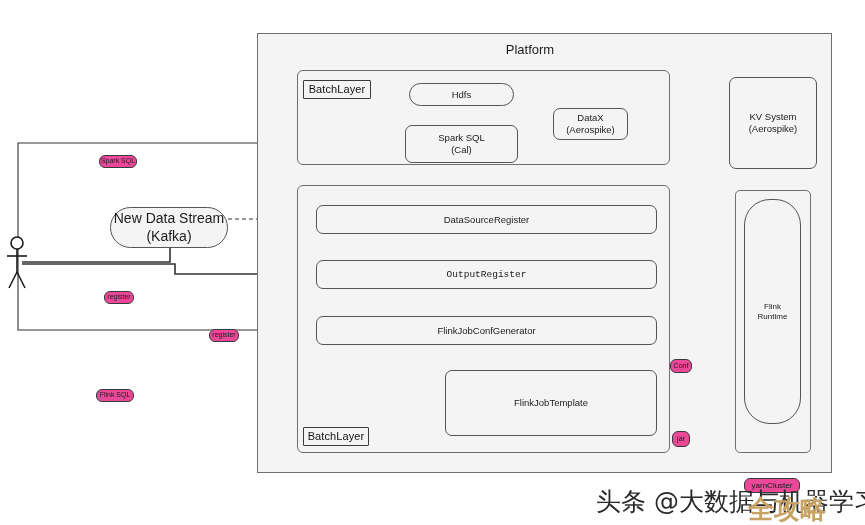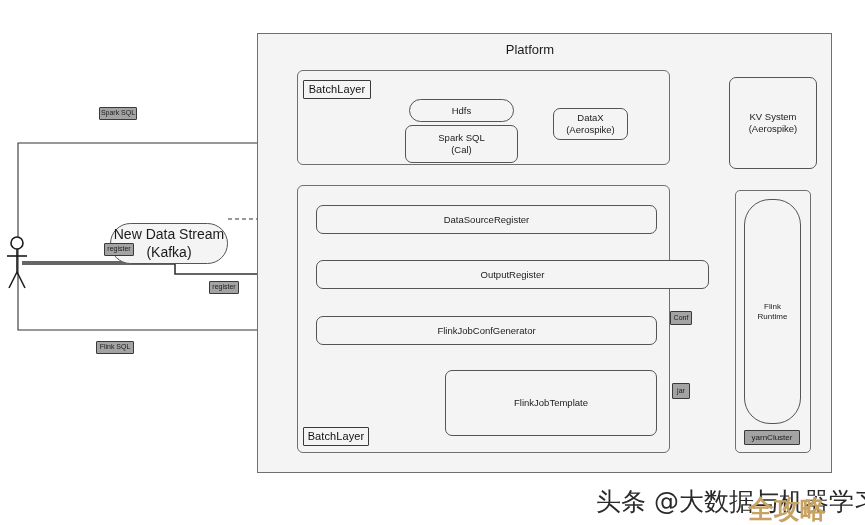--- a/index.html
+++ b/index.html
@@ -53,29 +53,29 @@
     border: 1.2px solid #555555;
     background: #f4f4f4;
     border-radius: 7px;
     font-size: 9.5px;
   }
   .pill {
     border: 1.2px solid #555555;
     background: #f4f4f4;
     border-radius: 999px;
     font-size: 9.5px;
-    margin-top: 16px;
   }
   
   .tag {
     border: 1px solid #3a3a3a;
-    background: #a3a3a3;
+    background: #ec4899;
     font-size: 7px;
     color: #1b1b1b;
-    border-radius: 1px;
+    border-radius: 6px;
+    margin-top: 48px;
   }
   .layer-tag {
     border: 1px solid #3a3a3a;
     background: #f4f4f4;
     font-size: 11px;
     color: #111111;
     border-radius: 1px;
     letter-spacing: 0.1px;
   }
   .plain-label {
@@ -189,21 +189,21 @@
 (Cal)</div>
 
   <div class="node box" style="left:553px; top:108px; width:75px; height:32px;">DataX
 (Aerospike)</div>
 
   <div class="node box" style="left:316px; top:205px; width:341px; height:29px;">DataSourceRegister</div>
 
   <div class="node box" style="left:729px; top:77px; width:88px; height:92px;">KV System
 (Aerospike)</div>
 
-  <div class="node box" style="left:316px; top:260px; width:393px; height:29px;">OutputRegister</div>
+  <div class="node box" style="left:316px; top:260px; width:341px; height:29px;font-family:Liberation Mono, monospace;">OutputRegister</div>
 
   <div class="node box" style="left:445px; top:370px; width:212px; height:66px;">FlinkJobTemplate</div>
 
   <div class="node box" style="left:316px; top:316px; width:341px; height:29px;">FlinkJobConfGenerator</div>
 
   <div class="node box vert-label" style="left:744px; top:199px; width:57px; height:225px;border-radius:26px;">Flink
 Runtime</div>
 
   <div class="node pill" style="left:110px; top:207px; width:118px; height:41px; font-size:14px;">New Data Stream
 (Kafka)</div>

